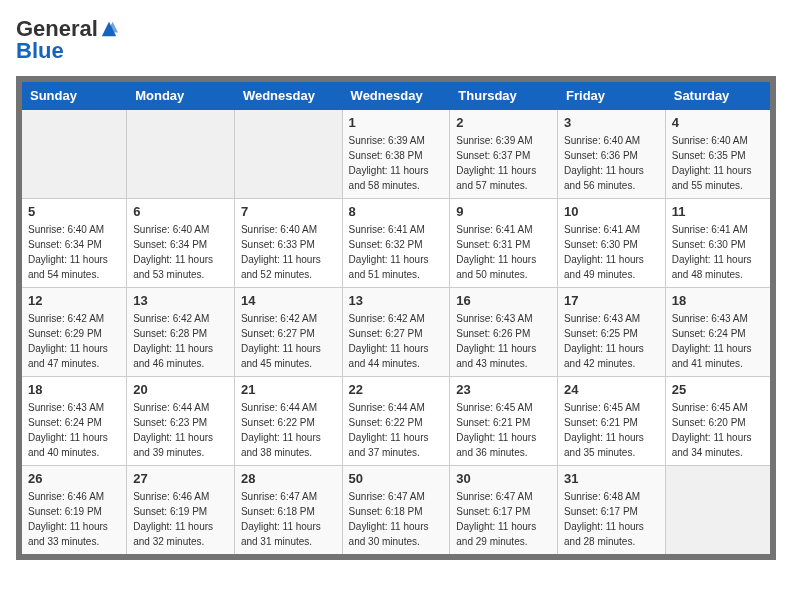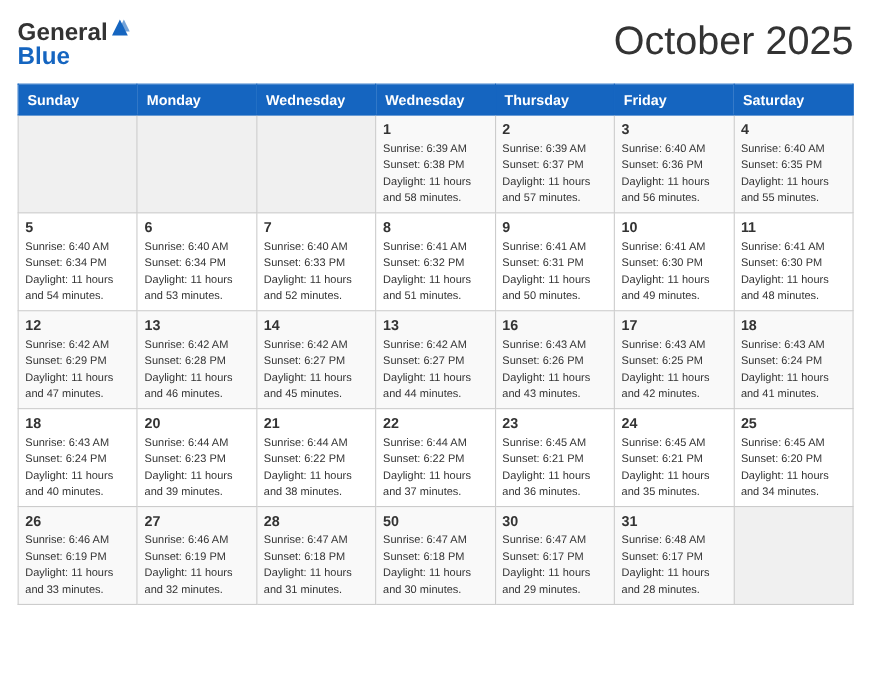--- a/index.html
+++ b/index.html
@@ -16,20 +16,21 @@
       align-items: flex-start;
       margin-bottom: 12px;
     }
     .logo {
       display: flex;
       flex-direction: column;
       align-items: flex-start;
     }
     .logo-text {
       display: flex;
+      align-items: center;
       font-size: 22px;
       font-weight: bold;
       color: #333;
     }
     .logo-general { color: #333; }
     .logo-blue { color: #1565c0; }
     .logo-icon {
       width: 18px;
       height: 18px;
       margin-left: 2px;
@@ -42,21 +43,21 @@
       font-weight: 300;
       color: #333;
     }
     .location {
       font-size: 16px;
       color: #555;
     }
     .calendar {
       width: 100%;
       border-collapse: collapse;
-      border: 1px solid #737373;
+      border: 6px solid #737373;
     }
     .calendar th {
       background-color: #1565c0;
       color: #fff;
       text-align: left;
       padding: 6px 8px;
       font-size: 13px;
       border: 1px solid #1565c0;
     }
     .calendar td {
@@ -98,21 +99,20 @@
     <div class="logo-text">
       <span class="logo-general">General</span>
       <svg class="logo-icon" viewBox="0 0 20 20">
         <polygon points="10,2 18,18 2,18" fill="#1565c0"></polygon>
         <polygon points="14,2 20,14 8,14" fill="#1565c0" opacity="0.6"></polygon>
       </svg>
     </div>
     <span class="logo-blue" style="font-size:22px;font-weight:bold;margin-top:-4px;">Blue</span>
   </div>
   <div class="title-block">
-    <div class="month-title">October 2025</div>
   </div>
 </div>
 
 <table class="calendar">
   <thead>
     <tr>
     <th>Sunday</th>
         <th>Monday</th>
         <th>Wednesday</th>
         <th>Wednesday</th>

